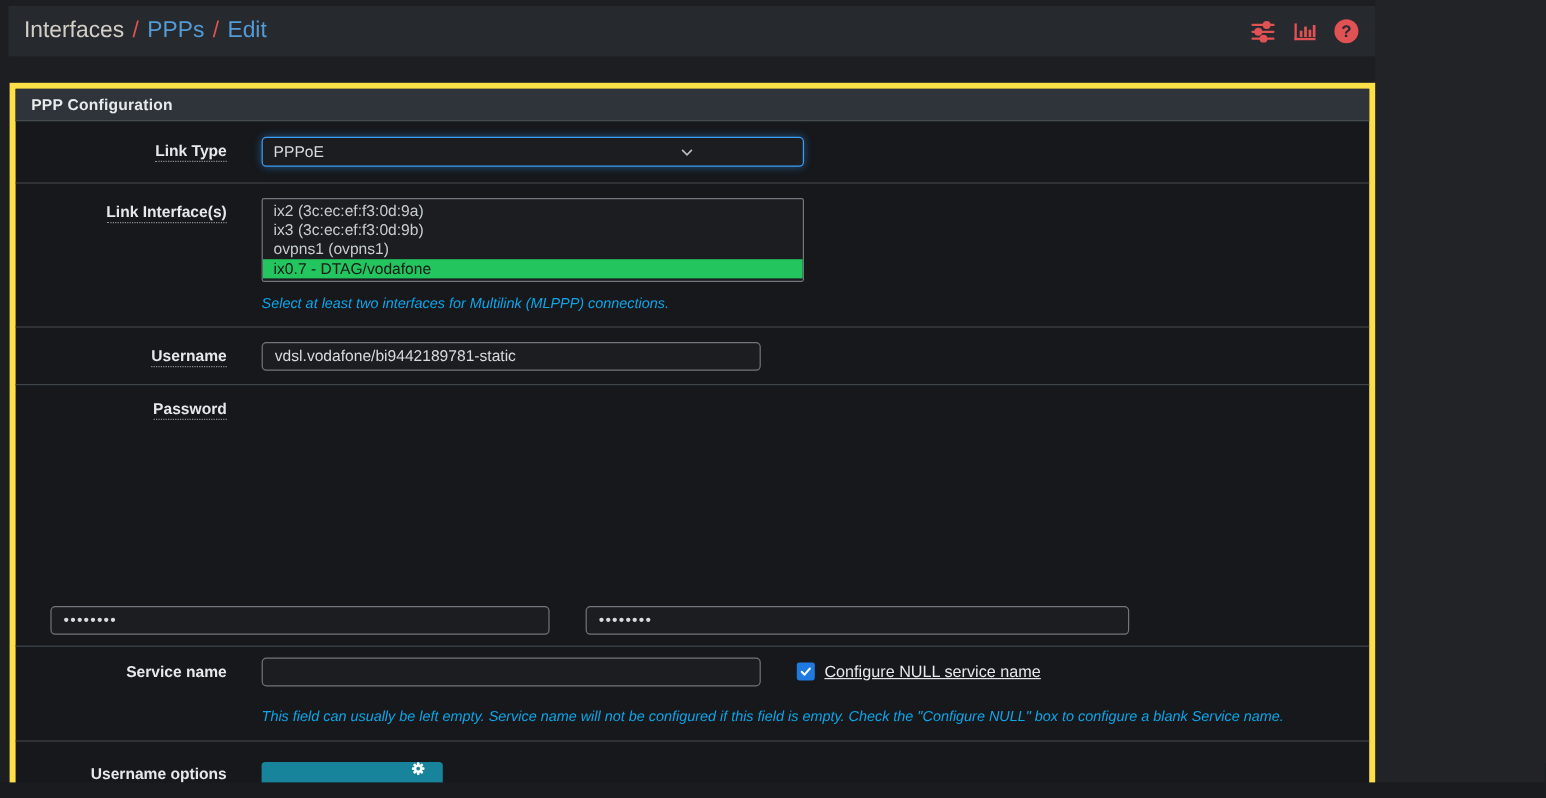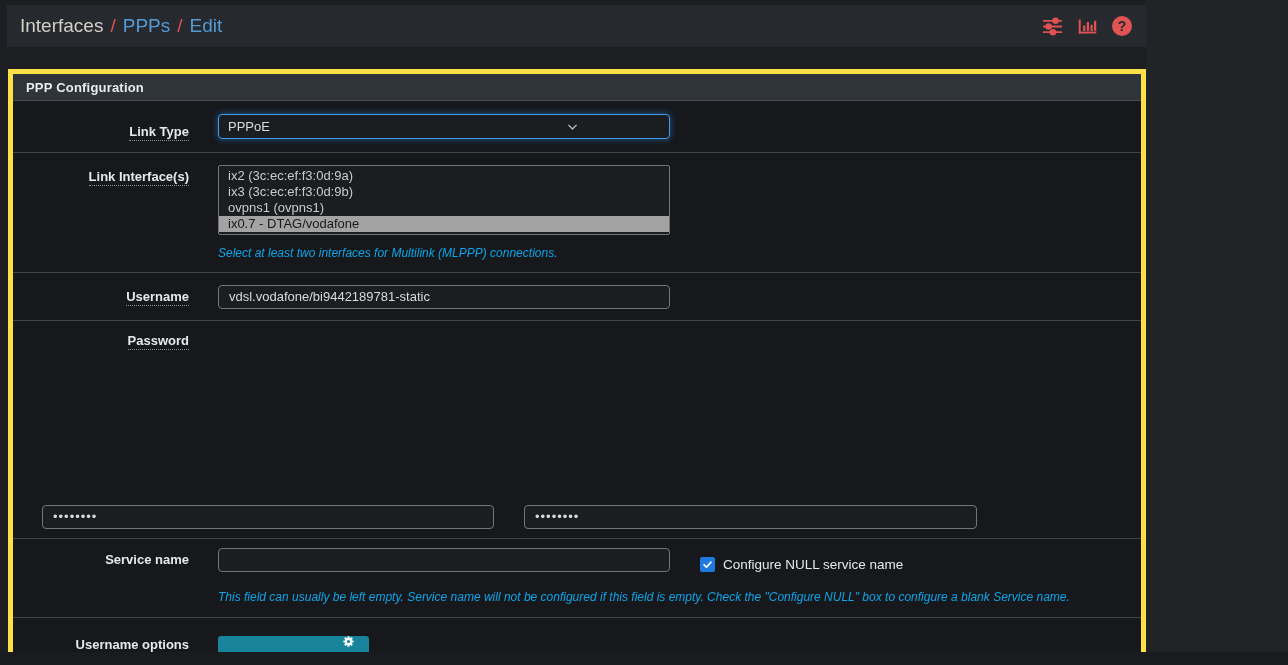--- a/index.html
+++ b/index.html
@@ -58,21 +58,21 @@
     text-align:right;
     font-weight:700; font-size:13px; color:#e6e8ea;
     padding-top:4px;
   }
   .flabel .req { border-bottom:1px dotted #8d9196; padding-bottom:1px; }
   .fcontent { margin-left:29px; flex:1; }
   .help { color:#0ea5e9; font-size:12px; line-height:1.55;font-style:italic; }
 
   
   .txt {
-    width:452px; height:24px;
+    width:416px; height:24px;
     background:#1b1d20;
     border:1px solid #71767c; border-radius:4px;
     color:#d8dadc; font-size:13px; font-family:"Liberation Sans", sans-serif;
     padding:0 10px;
     outline:none;
   }
   .txt.pw { letter-spacing:1px; }
   .col2 { width:453px; }
   
   .select-wrap { position:relative; width:368px; }
@@ -89,40 +89,40 @@
   .sel-chev { position:absolute; right:7px; top:6px; pointer-events:none; }
   
   .listbox {
     width:452px; height:70px;
     background:#1b1d20;
     border:1px solid #71767c; border-radius:2px;
     padding-top:2px;
     overflow:hidden; cursor:default;
   }
   .lb-opt { height:16px; line-height:16px; padding:0 9px; font-size:13px; color:#c7ccd1; white-space:nowrap; }
-  .lb-opt.selected { background:#a3a3a3; color:#17181a; }
-  
-  .chk-group { display:flex; align-items:flex-end; margin-left:30px; padding-top:4px; height:24px; }
+  .lb-opt.selected { background:#22c55e; color:#17181a; }
+  
+  .chk-group { display:flex; align-items:flex-start; margin-left:30px; padding-top:4px; height:24px;text-decoration:underline; }
   .chk {
     width:15px; height:15px; border-radius:2px;
     background:#1f7ae0; display:flex; align-items:center; justify-content:center;
     cursor:pointer; flex:0 0 15px;
   }
   .chk-label { margin-left:8px; font-size:13.5px; color:#e6e8ea; cursor:pointer; }
   
   .btn {
     display:inline-flex; align-items:flex-end; gap:7px;
     border:none; border-radius:3px;
     color:#fff; font-size:13px; font-family:Liberation Mono, monospace;
     padding:0 13px; height:33px; cursor:pointer;flex-direction:column;
   }
   .btn-advanced { background:#17849b; }
   .btn-save { background:#1668c1; height:34px; margin:20px 0 0 213px; }
   
-  .r-linktype  { padding:13px 0;align-items:flex-end; }
+  .r-linktype  { padding:13px 0; }
   .r-ifaces    { padding:12px 0 9px; }
   .r-ifaces .help { margin-top:9px; }
   .r-desc      { padding:13px 0 10px; }
   .r-desc .help{ margin-top:9px; }
   .r-user      { padding:12px 0 11px; }
   .r-pass      { padding:8px 0 9px;flex-direction:column; }
   .pw-cols { display:flex; gap:30px; }
   .confirm-label { margin-top:7px; color:#9aa0a5; font-size:13.5px; }
   .r-service   { padding:9px 0 11px; }
   .svc-line { display:flex; }

